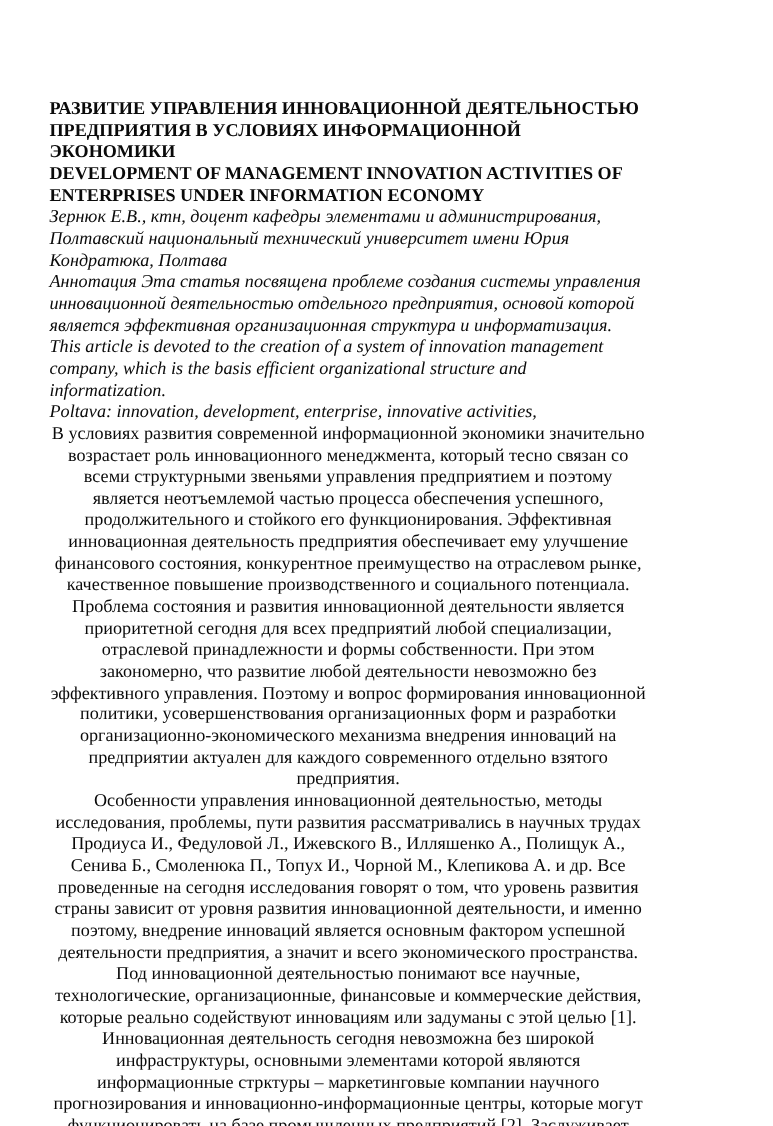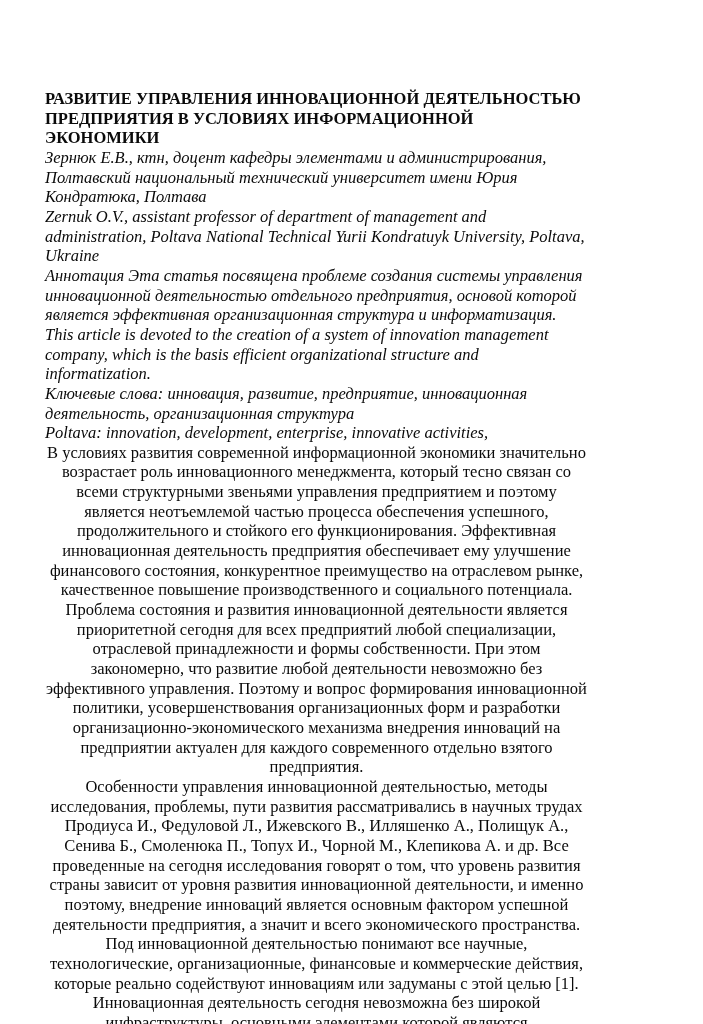--- a/index.html
+++ b/index.html
@@ -36,20 +36,20 @@
     font-style: normal;
     text-align: center;
   }
 </style>
 </head>
 <body>
 
 <div class="page">
   <div class="title">РАЗВИТИЕ УПРАВЛЕНИЯ ИННОВАЦИОННОЙ ДЕЯТЕЛЬНОСТЬЮ
 ПРЕДПРИЯТИЯ В УСЛОВИЯХ ИНФОРМАЦИОННОЙ ЭКОНОМИКИ</div>
+  <div class="title">DEVELOPMENT OF MANAGEMENT INNOVATION ACTIVITIES OF
+ENTERPRISES UNDER INFORMATION ECONOMY</div>
   <div class="meta">Зернюк Е.В., ктн, доцент кафедры элементами и администрирования, Полтавский национальный технический университет имени Юрия Кондратюка, Полтава</div>
-  <div class="meta">Zernuk O.V., assistant professor of department of management and administration, Poltava National Technical Yurii Kondratuyk University, Poltava, Ukraine</div>
   <div class="meta">Аннотация Эта статья посвящена проблеме создания системы управления инновационной деятельностью отдельного предприятия, основой которой является эффективная организационная структура и информатизация. This article is devoted to the creation of a system of innovation management company, which is the basis efficient organizational structure and informatization.</div>
-  <div class="meta">Ключевые слова: инновация, развитие, предприятие, инновационная деятельность, организационная структура</div>
   <div class="meta">Poltava: innovation, development, enterprise, innovative activities,</div>
   <div class="body-paragraph">В условиях развития современной информационной экономики значительно возрастает роль инновационного менеджмента, который тесно связан со всеми структурными звеньями управления предприятием и поэтому является неотъемлемой частью процесса обеспечения успешного, продолжительного и стойкого его функционирования. Эффективная инновационная деятельность предприятия обеспечивает ему улучшение финансового состояния, конкурентное преимущество на отраслевом рынке, качественное повышение производственного и социального потенциала. Проблема состояния и развития инновационной деятельности является приоритетной сегодня для всех предприятий любой специализации, отраслевой принадлежности и формы собственности. При этом закономерно, что развитие любой деятельности невозможно без эффективного управления. Поэтому и вопрос формирования инновационной политики, усовершенствования организационных форм и разработки организационно-экономического механизма внедрения инноваций на предприятии актуален для каждого современного отдельно взятого предприятия.</div>
   <div class="body-paragraph">Особенности управления инновационной деятельностью, методы исследования, проблемы, пути развития рассматривались в научных трудах Продиуса И., Федуловой Л., Ижевского В., Илляшенко А., Полищук А., Сенива Б., Смоленюка П., Топух И., Чорной М., Клепикова А. и др. Все проведенные на сегодня исследования говорят о том, что уровень развития страны зависит от уровня развития инновационной деятельности, и именно поэтому, внедрение инноваций является основным фактором успешной деятельности предприятия, а значит и всего экономического пространства. Под инновационной деятельностью понимают все научные, технологические, организационные, финансовые и коммерческие действия, которые реально содействуют инновациям или задуманы с этой целью [1]. Инновационная деятельность сегодня невозможна без широкой инфраструктуры, основными элементами которой являются информационные стрктуры – маркетинговые компании научного прогнозирования и инновационно-информационные центры, которые могут функционировать на базе промышленных предприятий [2]. Заслуживает внимания и определение инновационной деятельности данное М.В. Чорной [3]: «Это деятельность по созданию, внедрению и коммерциализации научных разработок, которая, при условии принципиальной</div>
 </div>
 
 </body></html>

